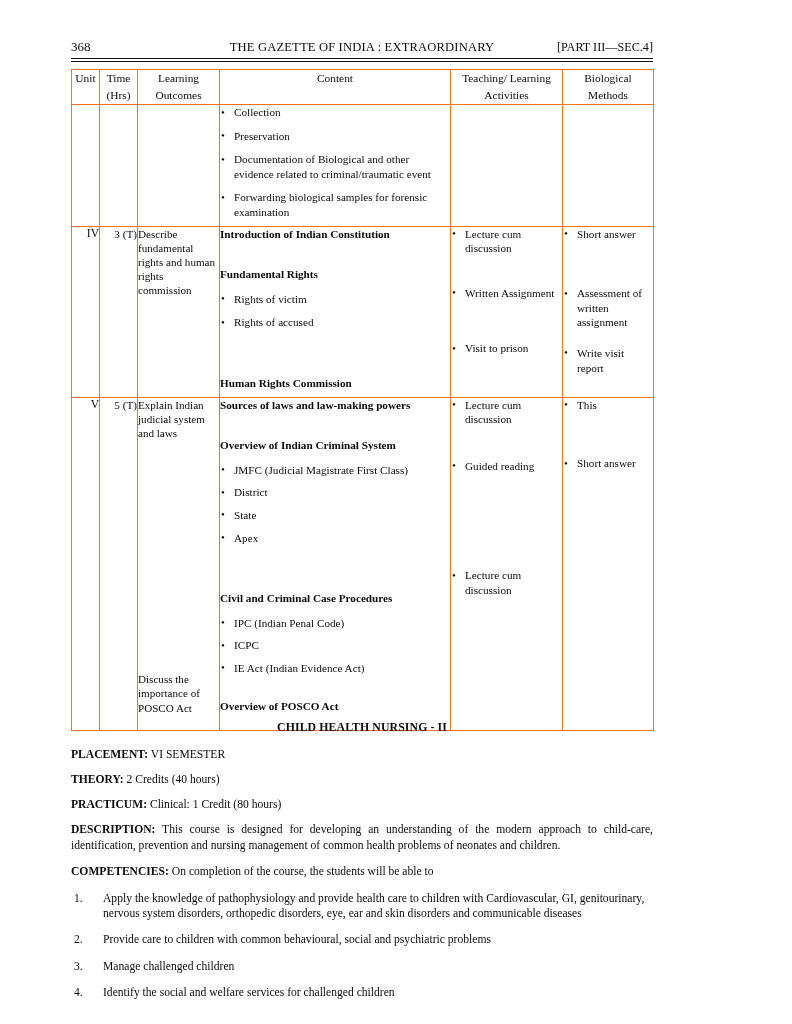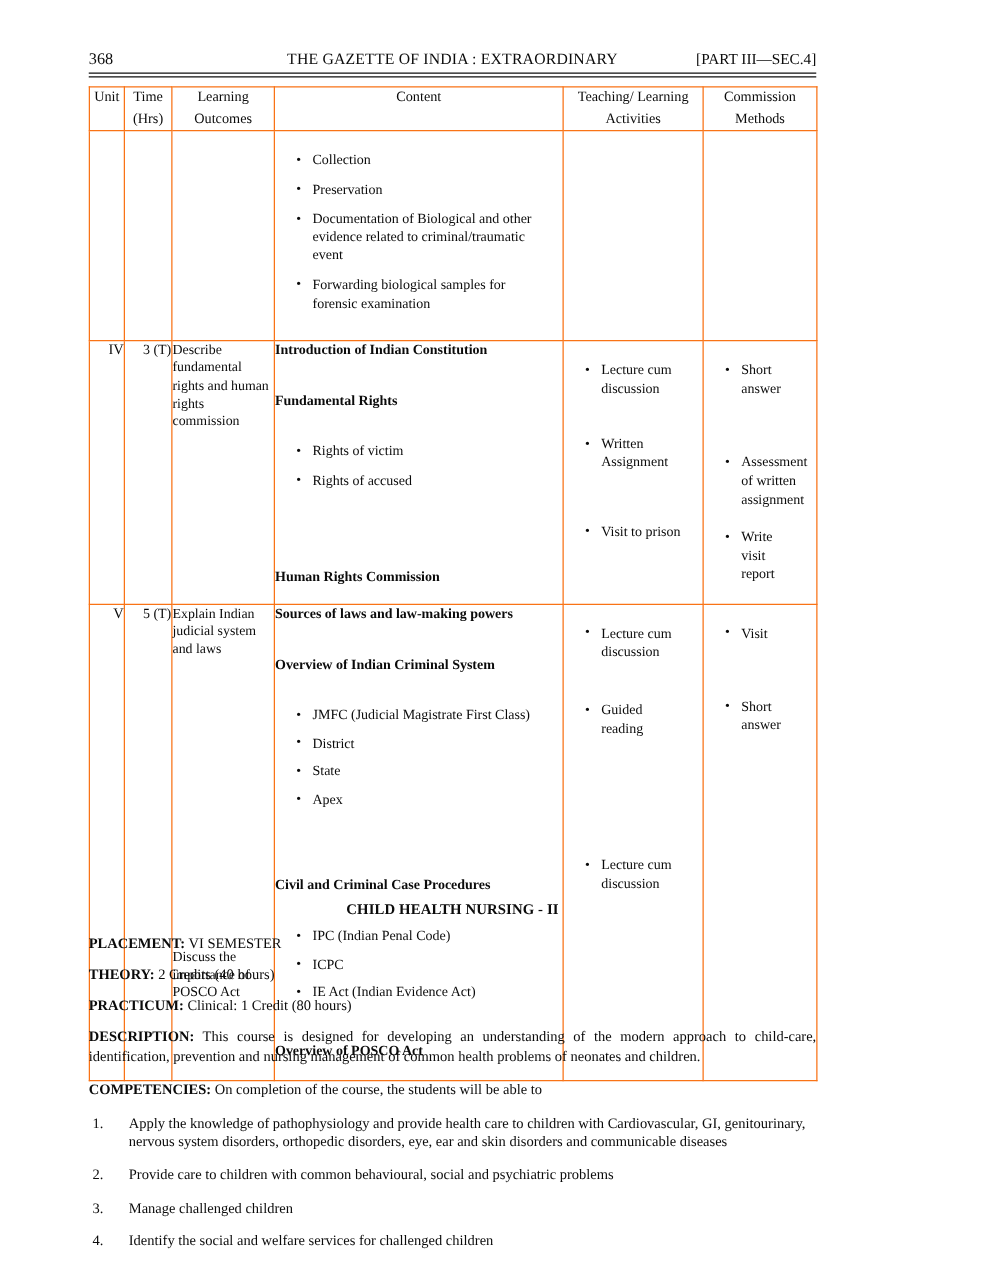--- a/index.html
+++ b/index.html
@@ -98,21 +98,21 @@
   }
   thead td .l2 { display: block; }
 
   .cell { padding: 6px 5px 6px 6px; line-height: 14.6px; }
   .cell-lo { padding: 6px 4px 6px 5px; line-height: 14.2px; font-size: 11.1px; }
   .cell-center { text-align: right; padding-top: 6px; }
   .unit-roman { font-weight: bold; font-size: 11.6px; }
 
   ul.bl {
     list-style: none;
-    margin: 16px;
+    margin: 0;
     padding: 0;
   }
   ul.bl > li {
     position: relative;
     padding-left: 14px;
     margin: 0 0 9px 0;
     line-height: 14.6px;
   }
   ul.bl > li:last-child { margin-bottom: 0; }
   ul.bl > li::before {
@@ -211,21 +211,21 @@
         <td>
           <span>Learning</span>
           <span class="l2">Outcomes</span>
         </td>
         <td>Content</td>
         <td>
           <span>Teaching/ Learning</span>
           <span class="l2">Activities</span>
         </td>
         <td>
-          <span>Commission</span>
+          <span>Biological</span>
           <span class="l2">Methods</span>
         </td>
       </tr>
     </thead>
     <tbody>
 
       <tr>
         <td class="cell cell-center"></td>
         <td class="cell cell-center"></td>
         <td class="cell-lo"></td>
@@ -308,21 +308,21 @@
         </td>
         <td class="cell">
           <ul class="bl">
             <li style="margin-bottom:32px">Lecture cum discussion</li>
             <li style="margin-bottom:95px">Guided reading</li>
             <li>Lecture cum discussion</li>
           </ul>
         </td>
         <td class="cell">
           <ul class="bl">
-            <li style="margin-bottom:44px">Visit</li>
+            <li style="margin-bottom:44px">This</li>
             <li>Short answer</li>
           </ul>
         </td>
       </tr>
 
     </tbody>
   </table>
 
   <div class="body-wrap">
     <div class="course-title">CHILD HEALTH NURSING - II</div>

